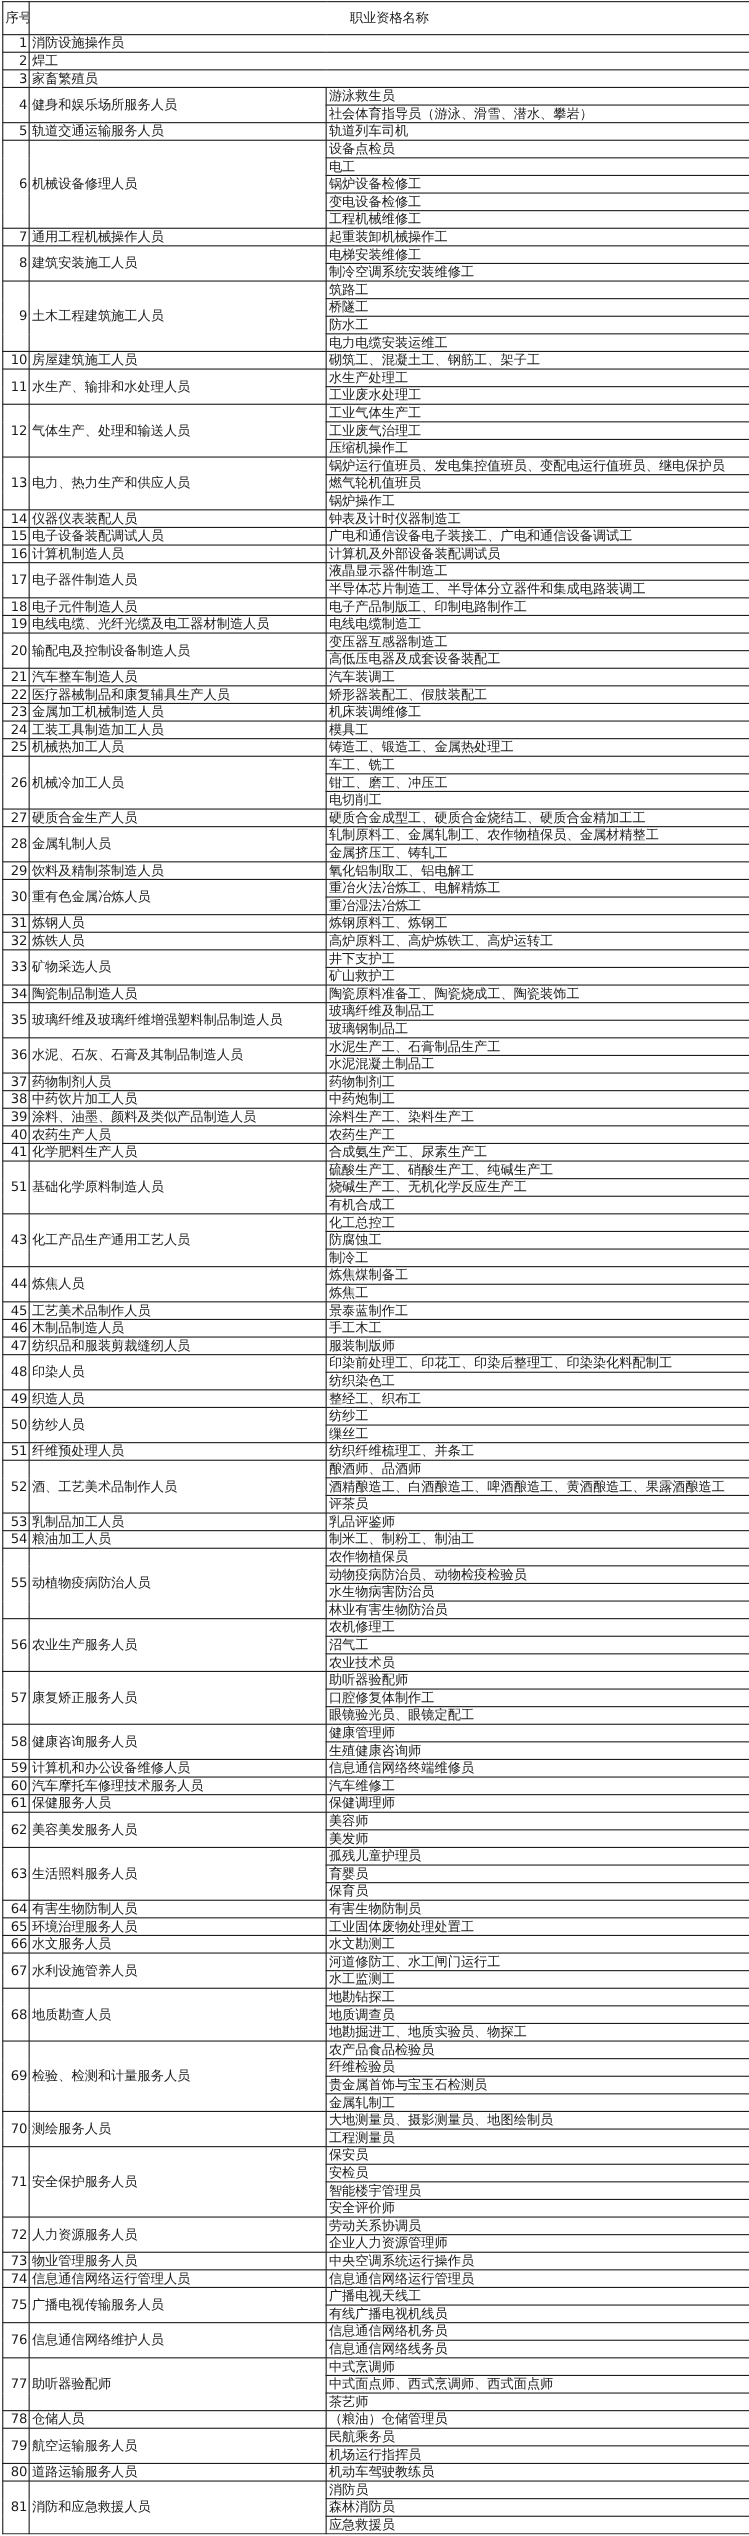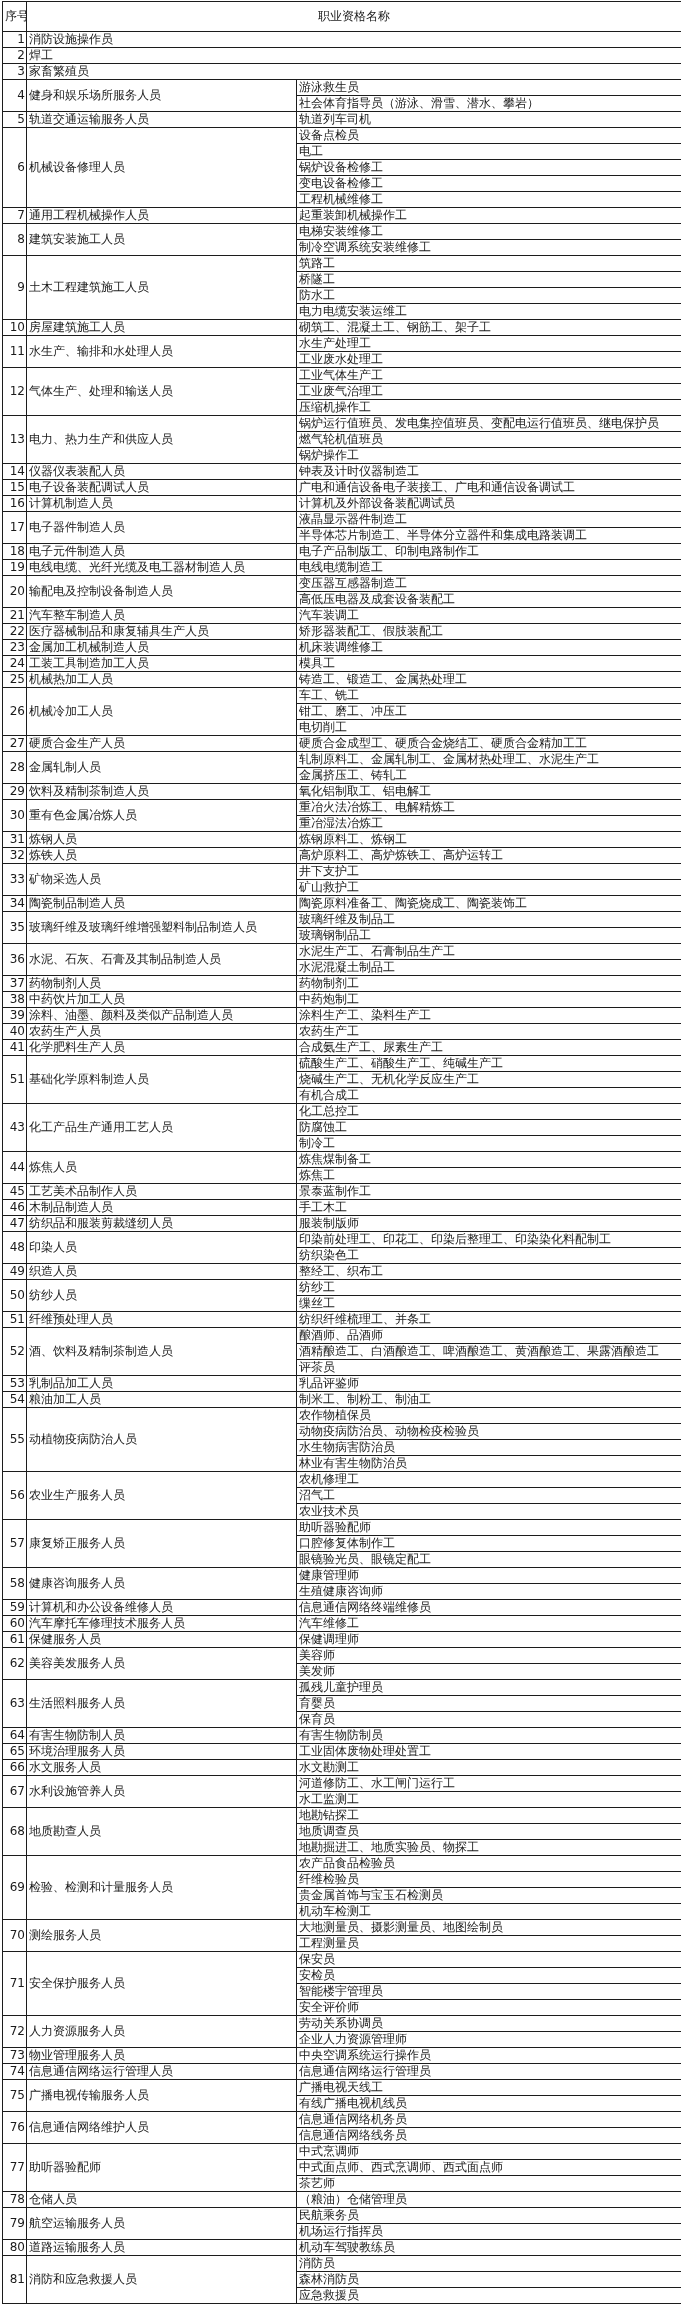--- a/index.html
+++ b/index.html
@@ -223,21 +223,21 @@
           <td class="col-item">电切削工</td>
         </tr>
         <tr>
           <td class="col-no" rowspan="1">27</td>
           <td class="col-cat" rowspan="1">硬质合金生产人员</td>
           <td class="col-item">硬质合金成型工、硬质合金烧结工、硬质合金精加工工</td>
         </tr>
         <tr>
           <td class="col-no" rowspan="2">28</td>
           <td class="col-cat" rowspan="2">金属轧制人员</td>
-          <td class="col-item">轧制原料工、金属轧制工、金属材热处理工、水泥生产工</td>
+          <td class="col-item">轧制原料工、金属轧制工、农作物植保员、金属材精整工</td>
         </tr>
         <tr>
           <td class="col-item">金属挤压工、铸轧工</td>
         </tr>
         <tr>
           <td class="col-no" rowspan="1">29</td>
           <td class="col-cat" rowspan="1">饮料及精制茶制造人员</td>
           <td class="col-item">氧化铝制取工、铝电解工</td>
         </tr>
         <tr>
@@ -378,21 +378,21 @@
         <tr>
           <td class="col-item">缫丝工</td>
         </tr>
         <tr>
           <td class="col-no" rowspan="1">51</td>
           <td class="col-cat" rowspan="1">纤维预处理人员</td>
           <td class="col-item">纺织纤维梳理工、并条工</td>
         </tr>
         <tr>
           <td class="col-no" rowspan="3">52</td>
-          <td class="col-cat" rowspan="3">酒、饮料及精制茶制造人员</td>
+          <td class="col-cat" rowspan="3">酒、工艺美术品制作人员</td>
           <td class="col-item">酿酒师、品酒师</td>
         </tr>
         <tr>
           <td class="col-item">酒精酿造工、白酒酿造工、啤酒酿造工、黄酒酿造工、果露酒酿造工</td>
         </tr>
         <tr>
           <td class="col-item">评茶员</td>
         </tr>
         <tr>
           <td class="col-no" rowspan="1">53</td>
@@ -521,21 +521,21 @@
           <td class="col-cat" rowspan="4">检验、检测和计量服务人员</td>
           <td class="col-item">农产品食品检验员</td>
         </tr>
         <tr>
           <td class="col-item">纤维检验员</td>
         </tr>
         <tr>
           <td class="col-item">贵金属首饰与宝玉石检测员</td>
         </tr>
         <tr>
-          <td class="col-item">机动车检测工</td>
+          <td class="col-item">金属轧制工</td>
         </tr>
         <tr>
           <td class="col-no" rowspan="2">70</td>
           <td class="col-cat" rowspan="2">测绘服务人员</td>
           <td class="col-item">大地测量员、摄影测量员、地图绘制员</td>
         </tr>
         <tr>
           <td class="col-item">工程测量员</td>
         </tr>
         <tr>

